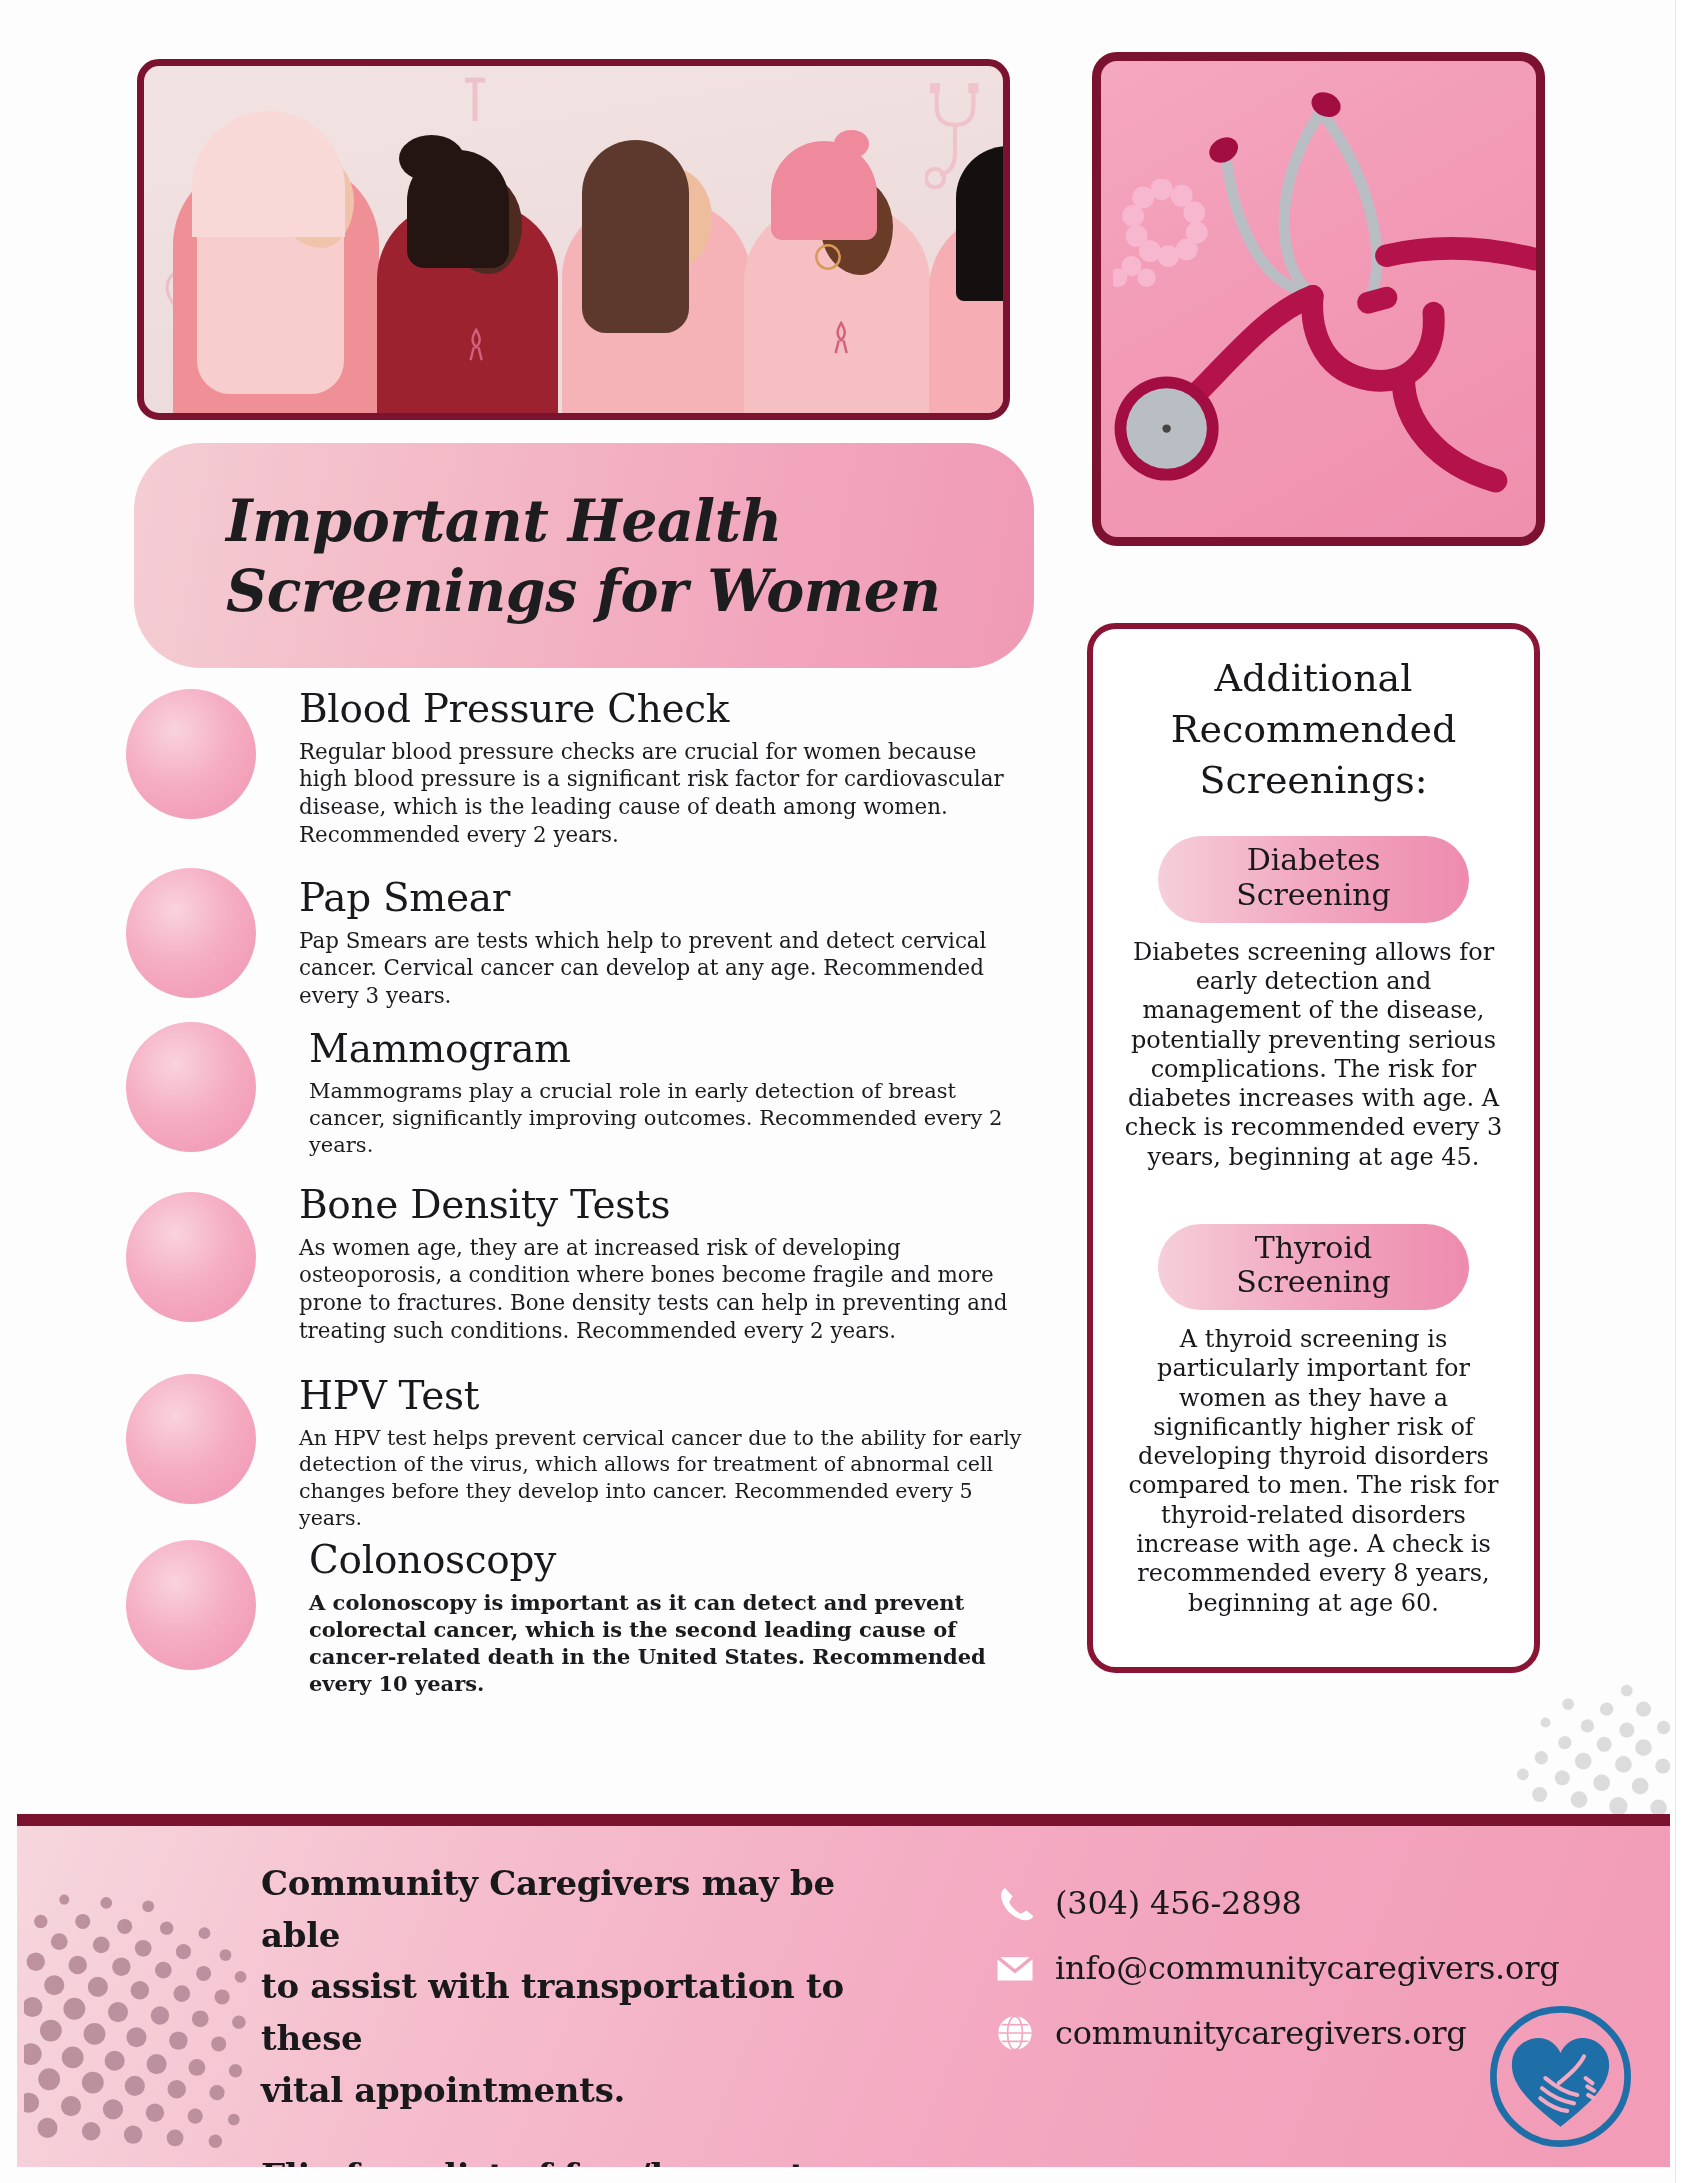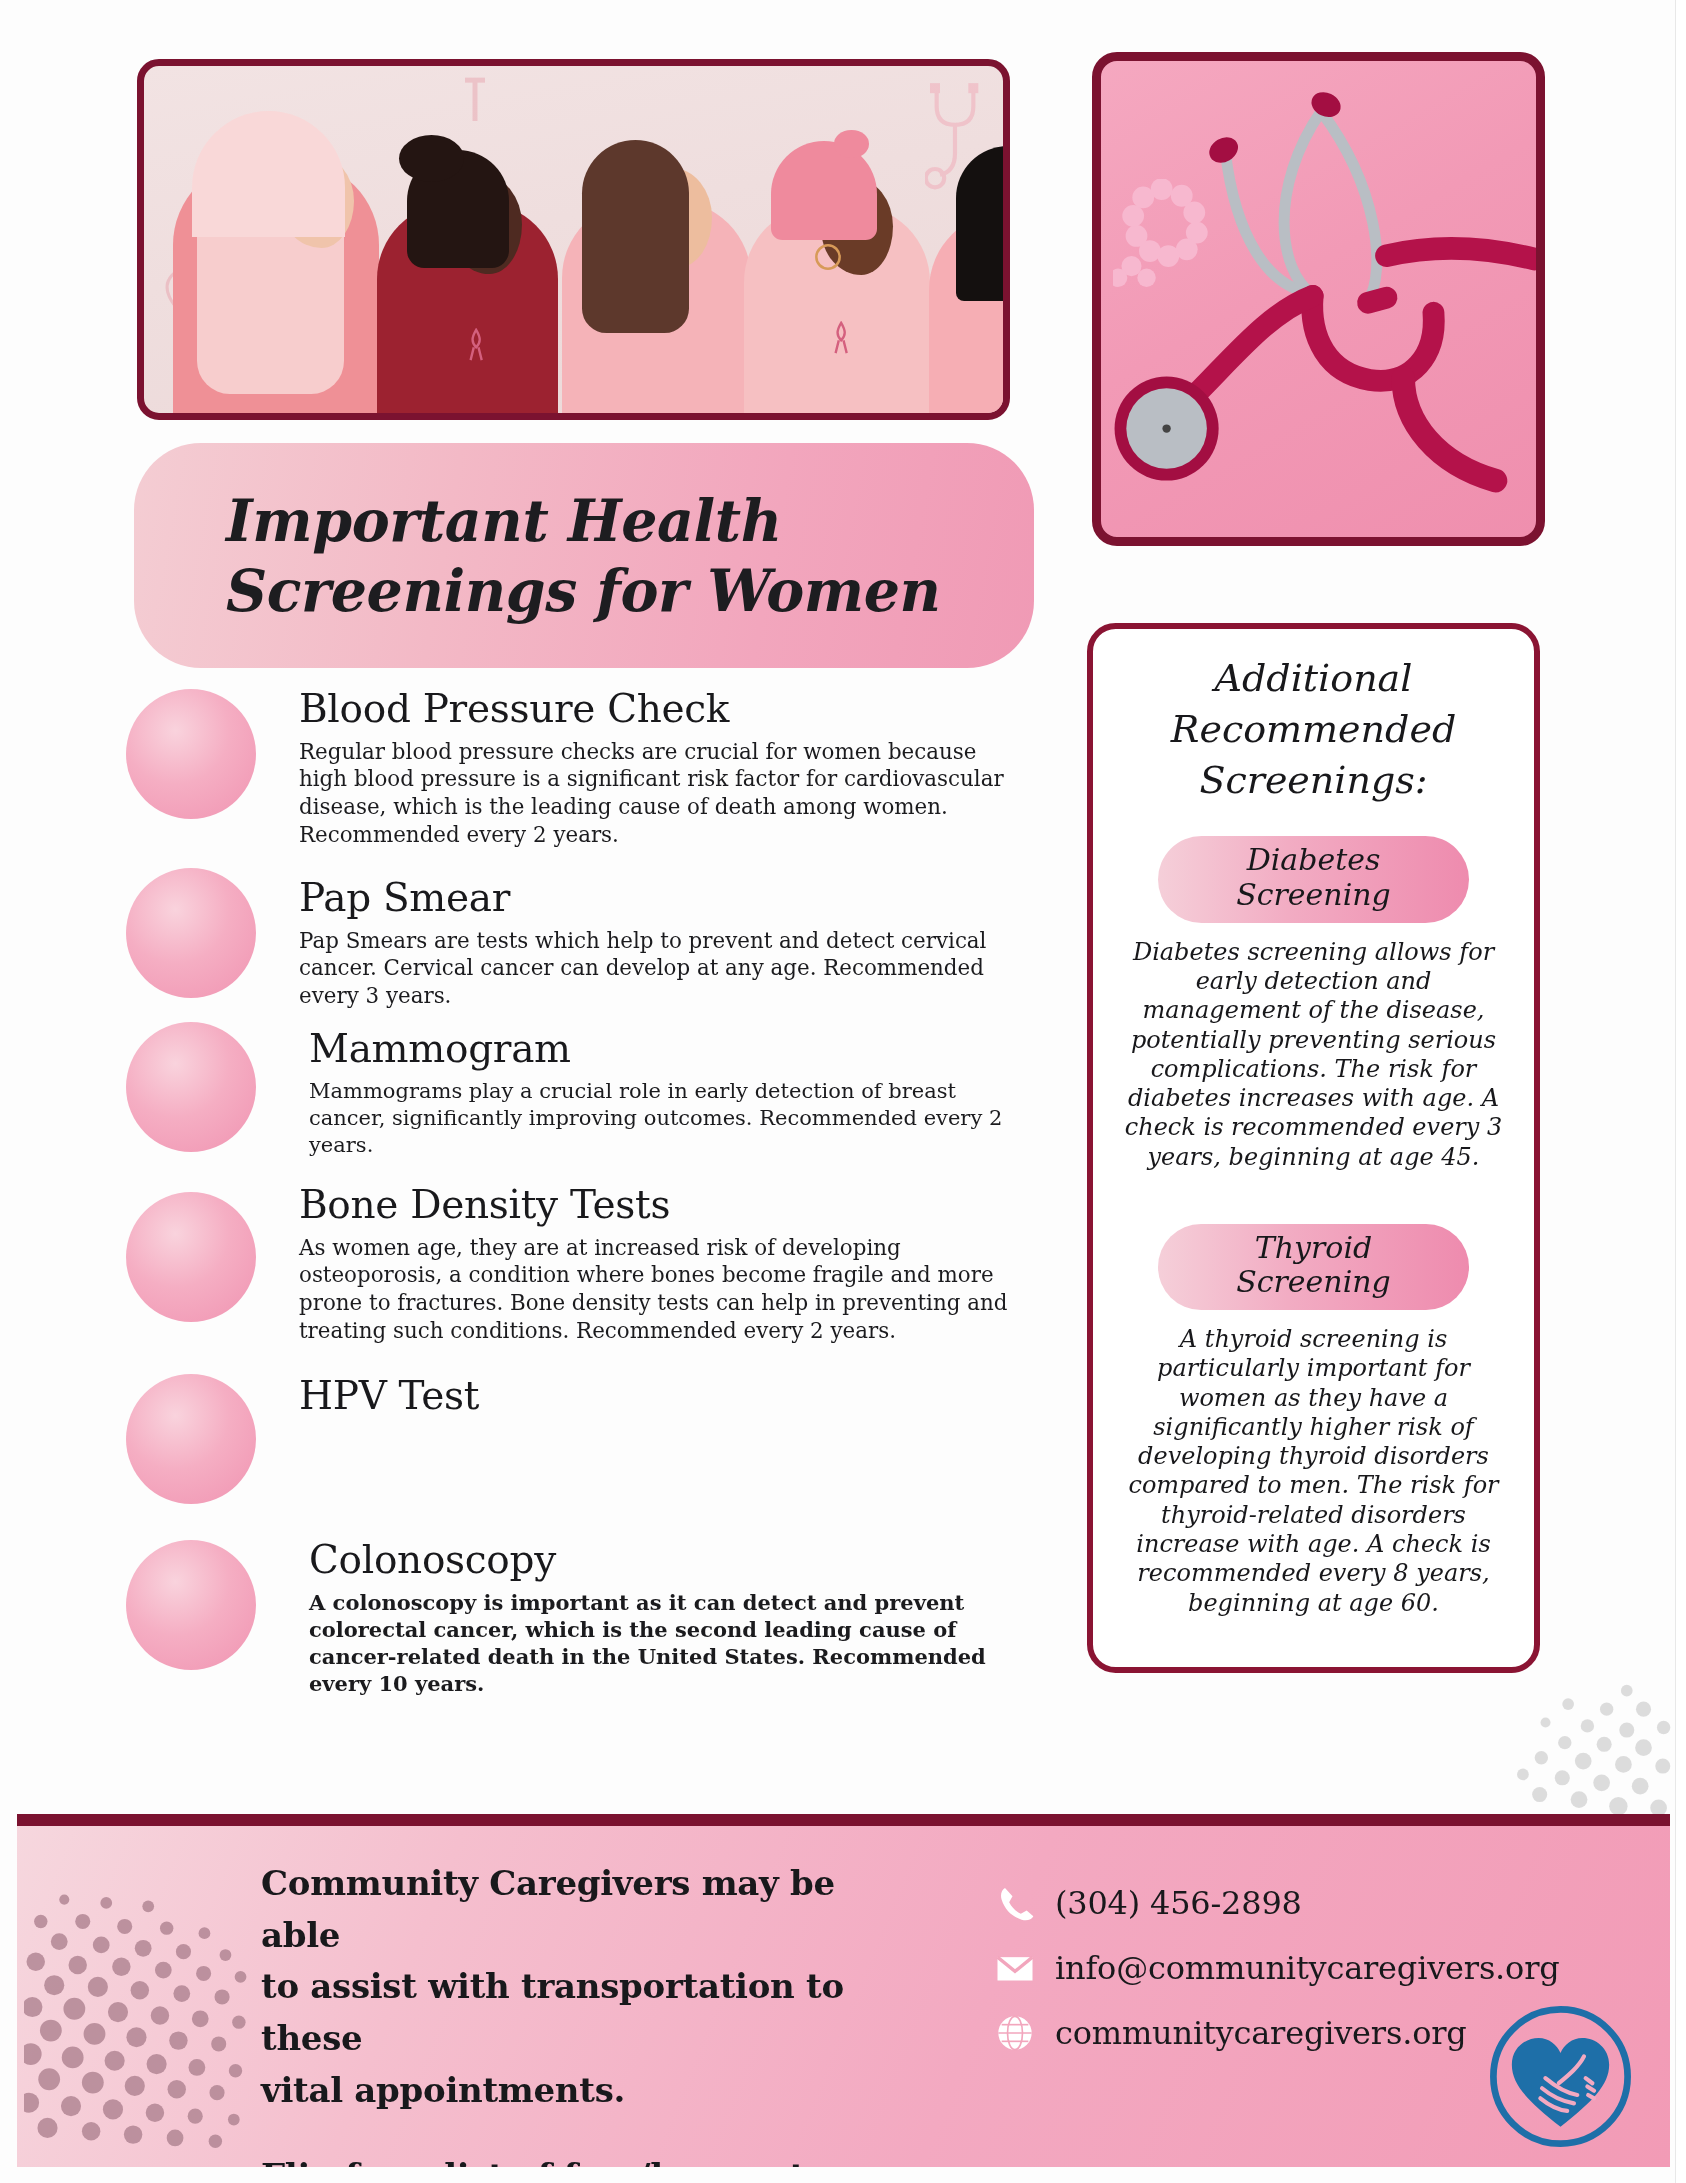--- a/index.html
+++ b/index.html
@@ -70,21 +70,21 @@
   }
   .screening-row p{
     font-family:"DejaVu Serif", serif;
     font-size:21.4px; line-height:1.30; color:#1b1b1e;
   }
 
   
   #additional-card{
     position:absolute; left:1087px; top:623px; width:453px; height:1050px;
     border:6.7px solid #8a1433; border-radius:28.6px; background:#ffffff;
-    padding:20px 17px 8.4px 17px; text-align:center;font-style:italic;
+    padding:20px 17px 8.4px 17px; text-align:center;
   }
   #additional-card .card-title{
     font-family:"DejaVu Serif", serif;
     font-size:38px; font-weight:400; color:#18181b;
     line-height:1.17; margin-top:6.7px;
   }
   .pill{
     margin:34px auto 15px auto; width:311px; padding:6.7px 0 10px 0;
     border-radius:50px;
     background:linear-gradient(90deg,#f5cfd9 0%,#f2acc3 42%,#ee8bae 100%);
@@ -277,20 +277,21 @@
 
   <div class="screening-row" style="min-height:191px;">
     <div class="dot" style="top:6.7px;"></div>
     <h2>Bone Density Tests</h2>
     <p>As women age, they are at increased risk of developing osteoporosis, a condition where bones become fragile and more prone to fractures. Bone density tests can help in preventing and treating such conditions. Recommended every 2 years.</p>
   </div>
 
   <div class="screening-row" style="min-height:164px;">
     <div class="dot" style="top:-1.7px;"></div>
     <h2>HPV Test</h2>
+    <p style="font-size:20.6px;">An HPV test helps prevent cervical cancer due to the ability for early detection of the virus, which allows for treatment of abnormal cell changes before they develop into cancer. Recommended every 5 years.</p>
   </div>
 
   <div class="screening-row" style="min-height:151px;padding-left:191px;">
     <div class="dot" style="top:0;"></div>
     <h2>Colonoscopy</h2>
     <p style="font-size:21px;font-weight:bold;">A colonoscopy is important as it can detect and prevent colorectal cancer, which is the second leading cause of cancer-related death in the United States. Recommended every 10 years.</p>
   </div>
 
 </div>
 

